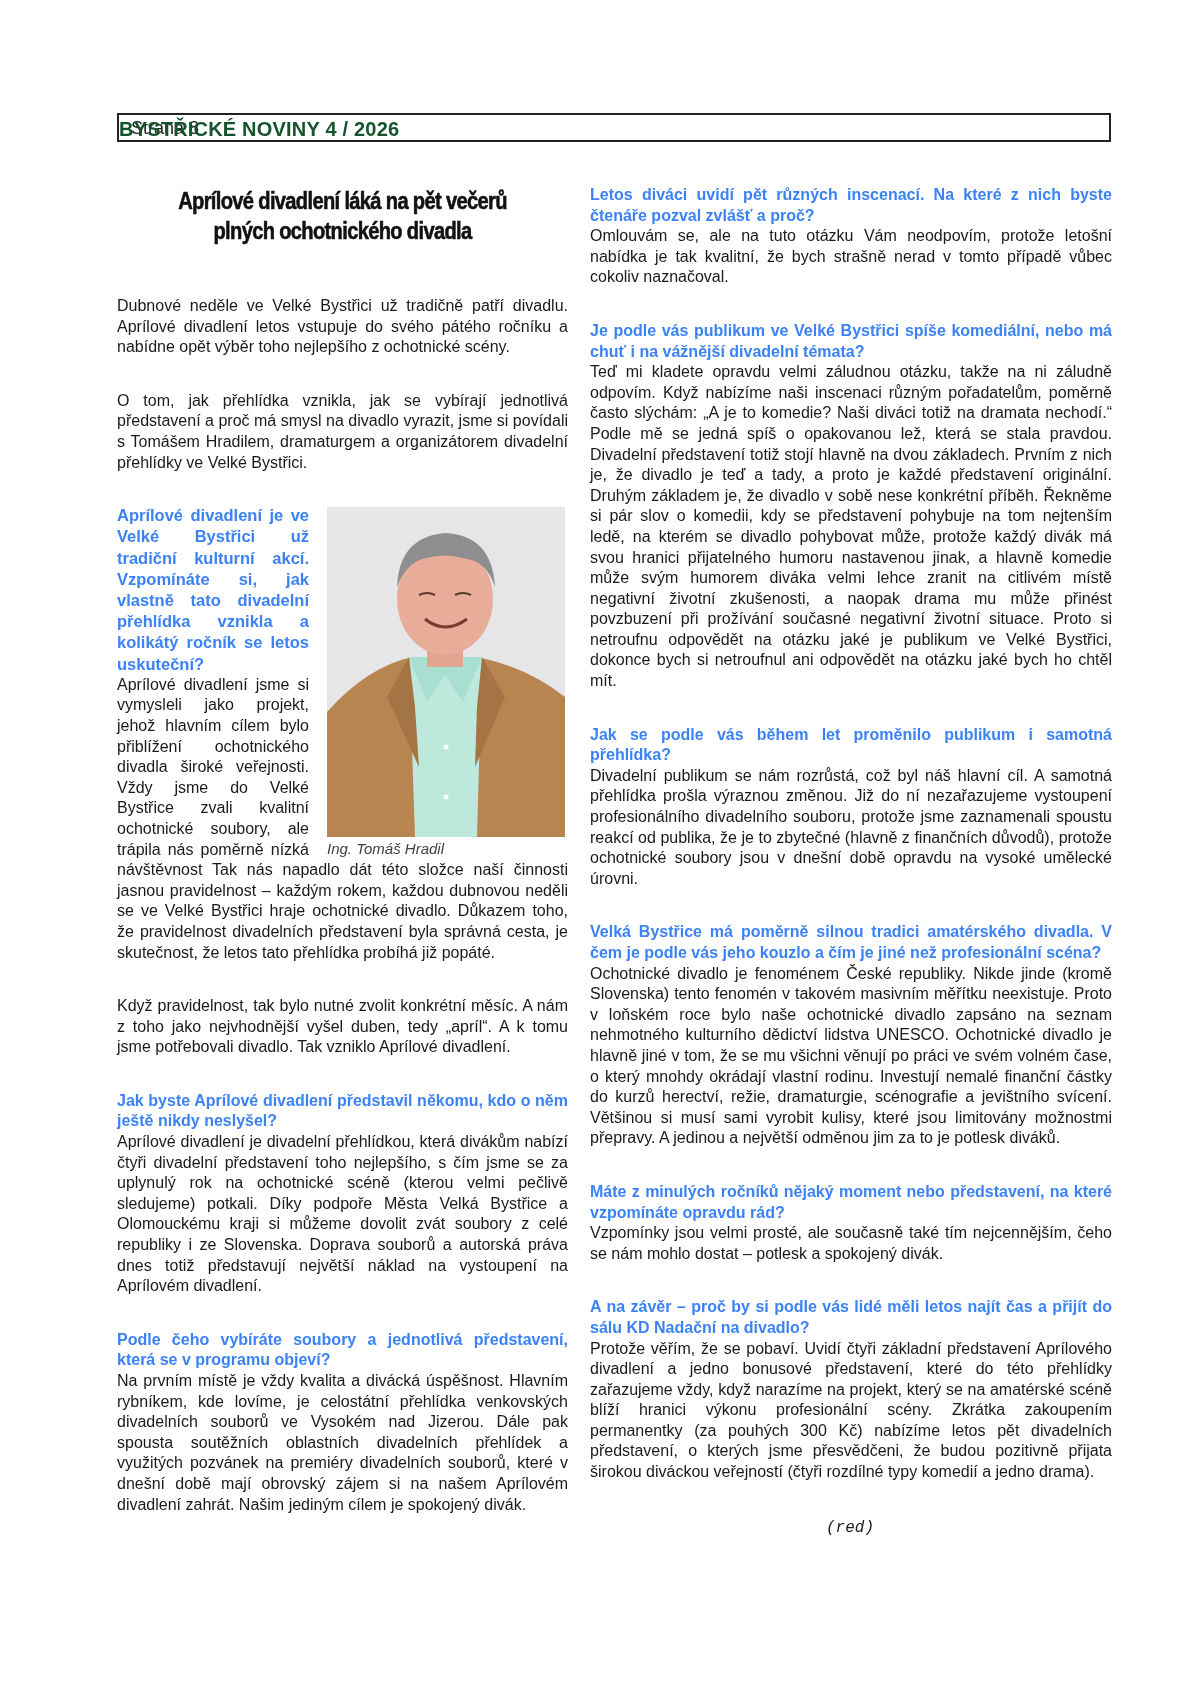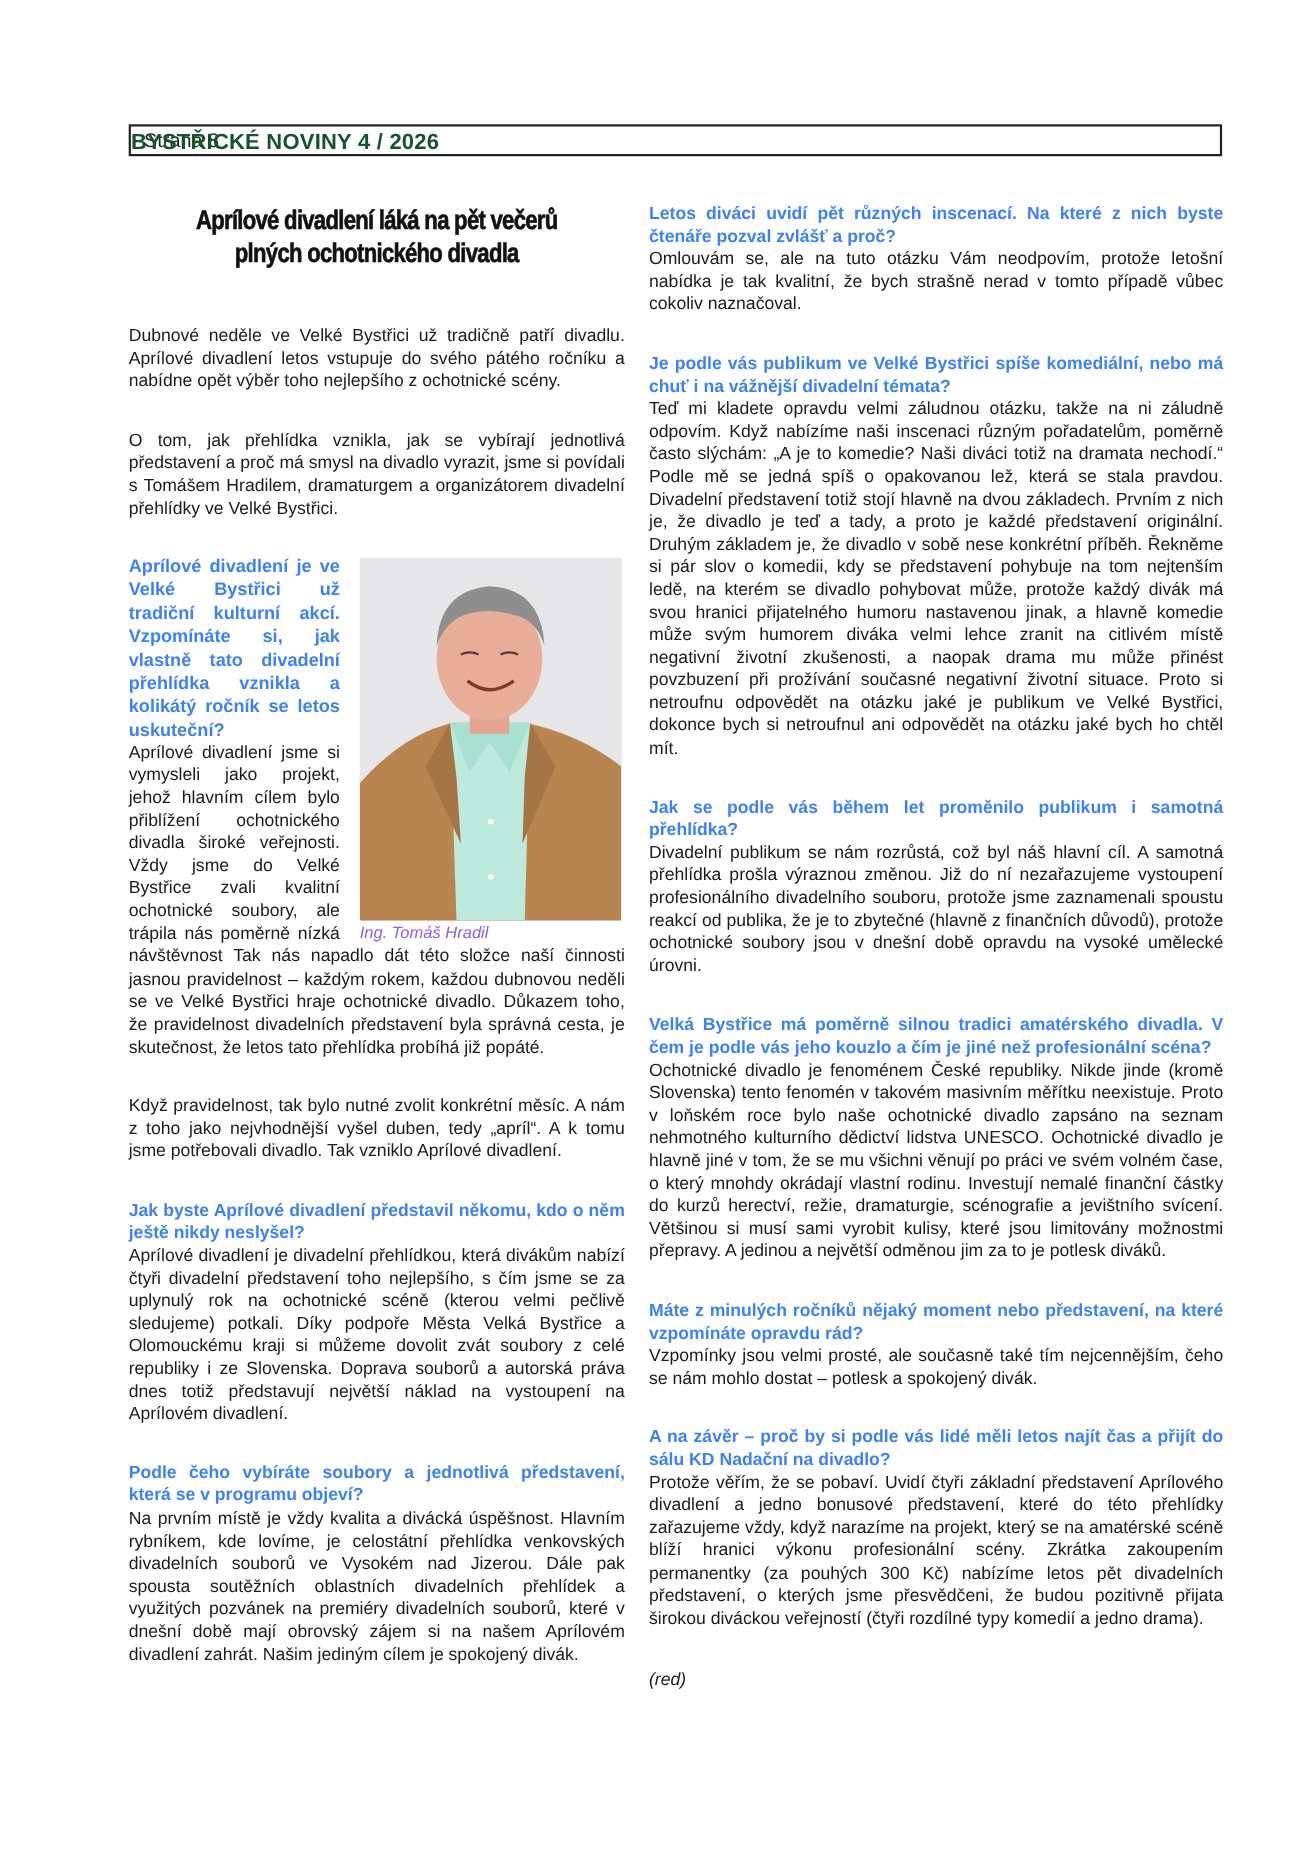--- a/index.html
+++ b/index.html
@@ -31,25 +31,25 @@
   .lead { margin-top: 50px; }
   .gap { margin-top: 33px; }
   .q { font-weight: bold; color: #3b82f6; }
   .float-photo {
     float: right; width: 241px; margin: 2px 0 0 18px;
   }
   .photo {
     width: 238px; height: 330px; background: #e4e4e6; position: relative; overflow: hidden;
   }
   .caption {
-    font-style: italic; font-size: 15px; color: #8b5cf6; margin-top: 2px; line-height: 20px;
+    font-style: italic; font-size: 15px; color: #404040; margin-top: 2px; line-height: 20px;
   }
   .interview-first { margin-top: 32px; }
   .q-big { font-size: 16.5px; line-height: 21.2px; }
-  .signature { text-align: left; font-style: italic; margin-top: 35px; padding-right: 2px; }
+  .signature { text-align: center; font-style: italic; margin-top: 35px; padding-right: 2px; font-family: Liberation Mono, monospace; }
 </style>
 </head>
 <body>
 
 <div class="header">
   <span class="page-no">Strana 8</span>
   <span class="paper-title">BYSTŘICKÉ NOVINY 4 / 2026</span>
 </div>
 
 <div class="col col-left">

